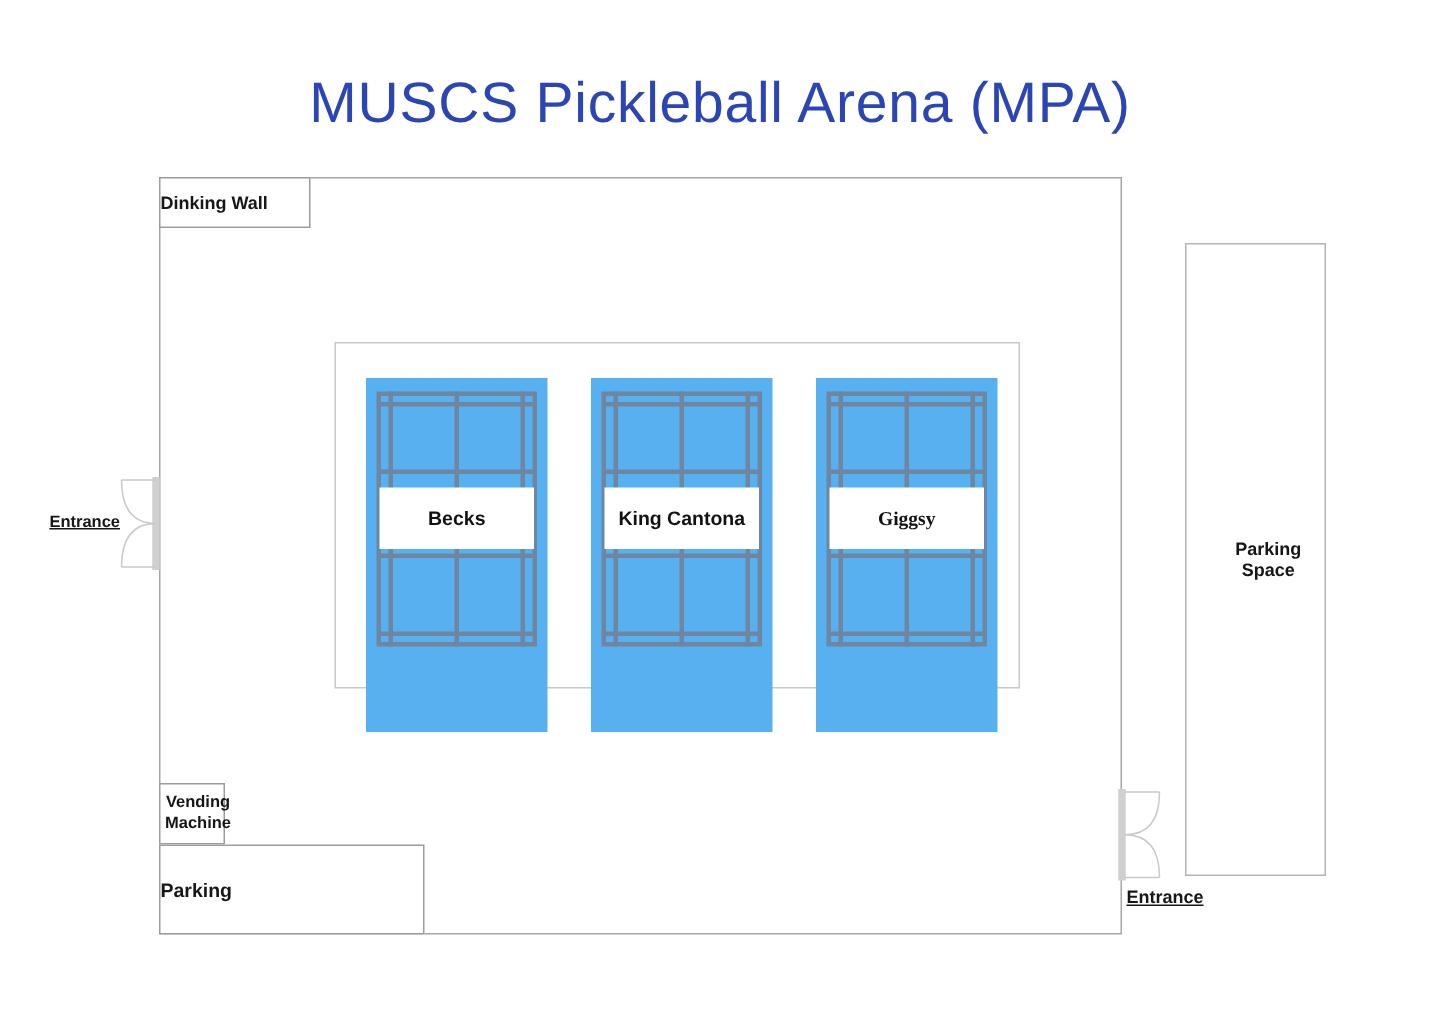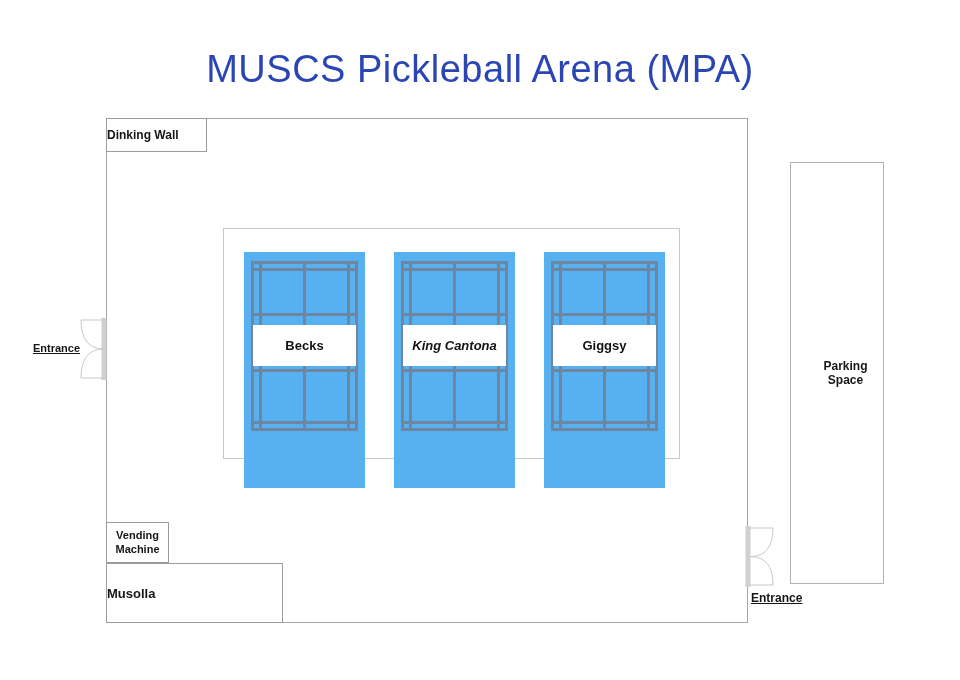--- a/index.html
+++ b/index.html
@@ -31,22 +31,22 @@
     border:1px solid var(--hall_border);
     background:#ffffff;
     box-sizing:border-box;
   }
 
   .court{
     position:absolute;top:252px;width:121px;height:236px;
     background:var(--court_blue);
   }
   .court-1{left:244px;}
-  .court-2{left:394px;font-style:italic;}
-  .court-3{left:544px;}
+  .court-2{left:394px;}
+  .court-3{left:544px;font-family:Liberation Serif, serif;}
   .court svg{position:absolute;left:0;top:0;display:block;}
   .court-lines{stroke:var(--court_line);stroke-width:3;fill:none;}
 
   .court-band{
     position:absolute;left:9px;top:73px;width:103px;height:41px;
     background:#ffffff;
     display:flex;align-items:center;justify-content:center;
   }
   .court-band span{
     font-size:13px;font-weight:bold;color:#121212;white-space:nowrap;
@@ -55,21 +55,21 @@
   .label-box{
     position:absolute;
     background:#ffffff;
     border:1px solid var(--box_border);
     box-sizing:border-box;
     display:flex;align-items:center;justify-content:flex-start;
     text-align:center;
     font-weight:bold;color:#161616;
   }
   .dinking-wall{left:106px;top:118px;width:101px;height:34px;font-size:12px;}
-  .vending{left:106px;top:522px;width:63px;height:41px;font-size:11px;line-height:1.25;padding:0 3px;}
+  .vending{left:106px;top:522px;width:44px;height:41px;font-size:11px;line-height:1.25;padding:0 3px;}
   .musolla{left:106px;top:563px;width:177px;height:60px;font-size:13px;}
   .parking{left:790px;top:162px;width:94px;height:422px;font-size:12px;border-color:var(--parking_border);padding-left:17px;}
 
   .entrance-label{
     position:absolute;
     font-weight:bold;color:#161616;white-space:nowrap;text-decoration:underline;
   }
   .entrance-left{left:0px;top:342px;width:80px;text-align:right;font-size:11px;}
   .entrance-right{left:751px;top:591px;font-size:12px;}
 
@@ -144,21 +144,21 @@
 
   <div class="label-box dinking-wall">
     <span>Dinking Wall</span>
   </div>
 
   <div class="label-box vending">
     <span>Vending Machine</span>
   </div>
 
   <div class="label-box musolla">
-    <span>Musolla</span>
+    <span>Parking</span>
   </div>
 
   <div class="label-box parking">
     <span>Parking Space</span>
   </div>
 
   <svg class="doors-overlay" width="960" height="680" viewBox="0 0 960 680">
     <g>
       <rect class="door-frame" x="101.5" y="318" width="5" height="62"></rect>
       <path class="door-arc" d="M 81 320 L 104 320 M 81 320 Q 81 349 104 349 M 81 378 L 104 378 M 81 378 Q 81 349 104 349"></path>

